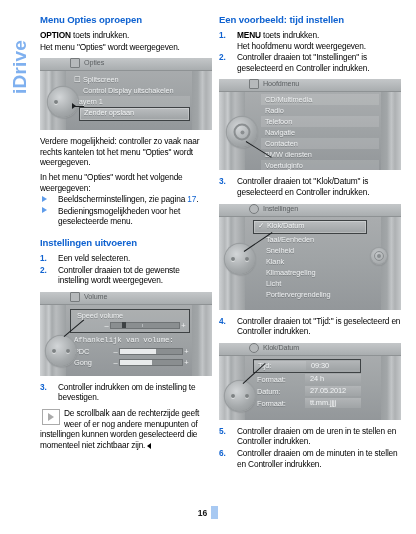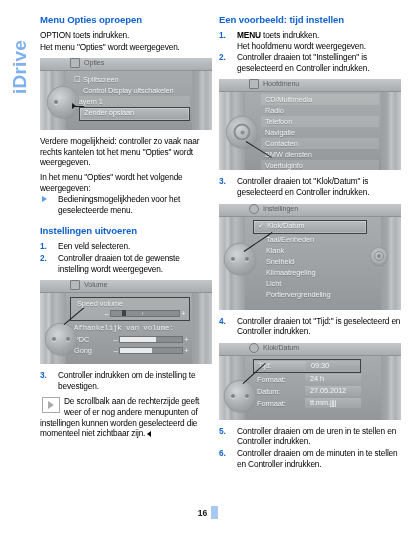--- a/index.html
+++ b/index.html
@@ -24,21 +24,21 @@
   
   .col{position:absolute;top:14px;width:172px;}
   .col-left{left:40px;}
   .col-right{left:219px;width:182px;}
 
   h2.sec{
     color:#0f62d0;font-size:9.6px;font-weight:bold;
     margin:0 0 4px 0;line-height:12px;letter-spacing:-.1px;
   }
   .para{font-size:8.3px;line-height:10.6px;margin:0 0 1px 0;letter-spacing:-.15px;}
-  .para b{font-weight:normal;}
+  .para b{font-weight:bold;}
   .blue{color:#0f62d0;}
 
   
   ol.steps,ul.bullets{list-style:none;margin:0;padding:0;}
   ol.steps>li,ul.bullets>li{
     position:relative;padding-left:18px;font-size:8.3px;line-height:10.6px;
     margin-bottom:1px;letter-spacing:-.15px;
   }
   ol.steps>li .num{
     position:absolute;left:0;top:0;color:#0f62d0;font-weight:bold;font-size:8.3px;
@@ -184,20 +184,24 @@
         <span class="dot l"></span>
       </div>
       <div class="leader" style="left:34px;top:48px;width:10px;"></div>
       <div class="leadarrow" style="left:32px;top:45px;"></div>
     </div>
 
     <p class="para">Verdere mogelijkheid: controller zo vaak naar rechts kantelen tot het menu "Opties" wordt weergegeven.</p>
     <p class="para" style="margin-top:4px;">In het menu "Opties" wordt het volgende weergegeven:</p>
 
     <ul class="bullets">
+      <li>
+        <span class="tri"></span>
+        <span>Beeldscherminstellingen, zie pagina </span><span class="blue">17</span><span>.</span>
+      </li>
       <li>
         <span class="tri"></span>
         <span>Bedieningsmogelijkheden voor het geselecteerde menu.</span>
       </li>
     </ul>
 
     <h2 class="sec" style="margin-top:10px;">Instellingen uitvoeren</h2>
 
     <ol class="steps">
       <li><span class="num">1.</span><span>Een veld selecteren.</span></li>
@@ -304,22 +308,22 @@
     <div class="idrive" style="height:106px;">
       <div class="frame-l"></div>
       <div class="frame-r"></div>
       <div class="titlebar">
         <span class="ticon" style="border-radius:50%;"></span>
         <span class="ttxt">Instellingen</span>
       </div>
       <div class="body" style="padding:3px 34px 3px 34px;">
         <div class="mrow sel"><span class="chk">✓</span><span>Klok/Datum</span></div>
         <div class="mrow" style="padding-left:13px;">Taal/Eenheden</div>
+        <div class="mrow" style="padding-left:13px;">Snelheid</div>
         <div class="mrow" style="padding-left:13px;">Klank</div>
-        <div class="mrow" style="padding-left:13px;">Snelheid</div>
         <div class="mrow" style="padding-left:13px;">Klimaatregeling</div>
         <div class="mrow" style="padding-left:13px;">Licht</div>
         <div class="mrow" style="padding-left:13px;">Portiervergrendeling</div>
       </div>
       <div class="knob" style="left:6px;top:40px;">
         <span class="dot l"></span>
         <span class="dot r"></span>
       </div>
       <div class="knob small" style="right:14px;top:44px;">
         <span class="gear"></span>

